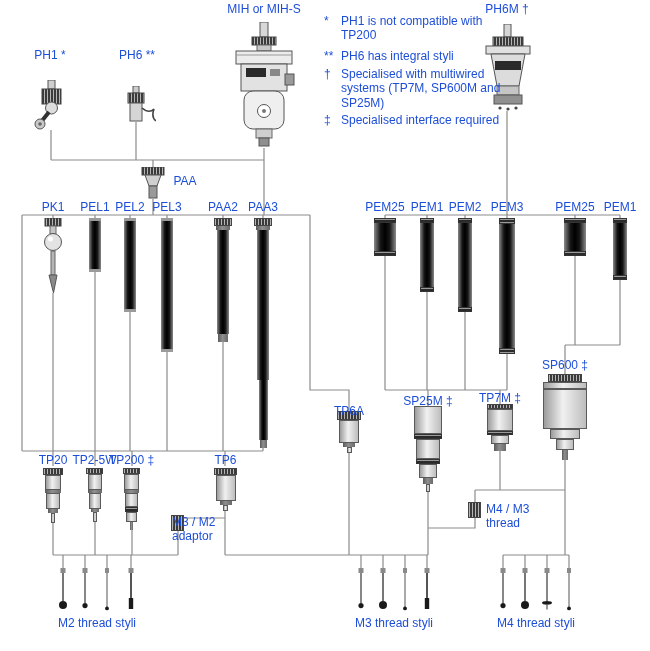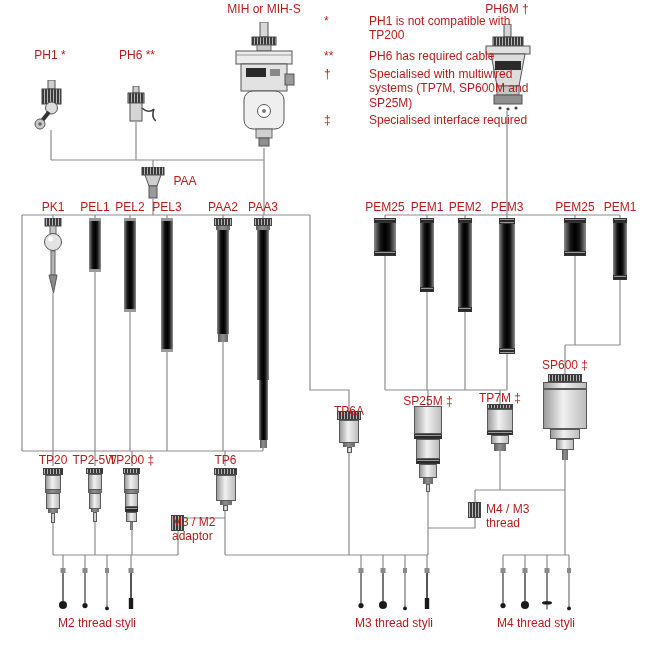--- a/index.html
+++ b/index.html
@@ -1,22 +1,22 @@
 <!DOCTYPE html>
 <html><head>
 <meta charset="utf-8">
 <style>
   html,body{margin:0;padding:0;background:#fff;}
   #stage{position:relative;width:650px;height:651px;background:#fff;
-         font-family:"Liberation Sans",sans-serif;color:#b91c1c;overflow:hidden;}
+         font-family:"Liberation Sans",sans-serif;color:#1d4ed8;overflow:hidden;}
   .lbl{position:absolute;font-size:12px;text-align:center;white-space:nowrap;}
   .lbl.wrap{white-space:normal;text-align:left;line-height:1.15;}
   .legend-row{position:absolute;display:flex;font-size:12px;}
   .lsym{flex:0 0 17px;}
-  .ltxt{width:160px;line-height:1.2;margin-left:28px;}
+  .ltxt{width:160px;line-height:1.2;}
   .dev{position:absolute;display:flex;flex-direction:column;align-items:center;}
   .dev i{display:block;flex:0 0 auto;box-sizing:border-box;}
   .knurl{background:repeating-linear-gradient(90deg,#b5b5b5 0 1px,#3a3a3a 1px 3px);border:1px solid #444;}
   .hgroove{background:repeating-linear-gradient(180deg,#9a9a9a 0 1px,#2a2a2a 1px 3px);border:1px solid #333;}
   .bar{background:linear-gradient(90deg,#8a8a8a,#151515 30%,#000 50%,#151515 70%,#8a8a8a);}
   .metal{background:linear-gradient(90deg,#9c9c9c,#f1f1f1 45%,#bdbdbd);border:1px solid #5a5a5a;}
   .dk{background:linear-gradient(90deg,#5a5a5a,#8f8f8f 45%,#6a6a6a);}
   .cap{background:#9a9a9a;}
   #wires{position:absolute;left:0;top:0;}
   .stylus{position:absolute;}
@@ -316,21 +316,21 @@
   <div class="lbl" style="left:477px;top:2px;width:60px">PH6M †</div>
   <div class="lbl" style="left:28px;top:48px;width:44px">PH1 *</div>
   <div class="lbl" style="left:112px;top:48px;width:50px">PH6 **</div>
 
   <div class="legend-row" style="left:324px;top:14px">
     <span class="lsym">*</span>
     <span class="ltxt">PH1 is not compatible with TP200</span>
   </div>
   <div class="legend-row" style="left:324px;top:49px">
     <span class="lsym">**</span>
-    <span class="ltxt">PH6 has required cable</span>
+    <span class="ltxt">PH6 has integral styli</span>
   </div>
   <div class="legend-row" style="left:324px;top:67px">
     <span class="lsym">†</span>
     <span class="ltxt">Specialised with multiwired systems (TP7M, SP600M and SP25M)</span>
   </div>
   <div class="legend-row" style="left:324px;top:113px">
     <span class="lsym">‡</span>
     <span class="ltxt" style="width:175px">Specialised interface required</span>
   </div>
 

